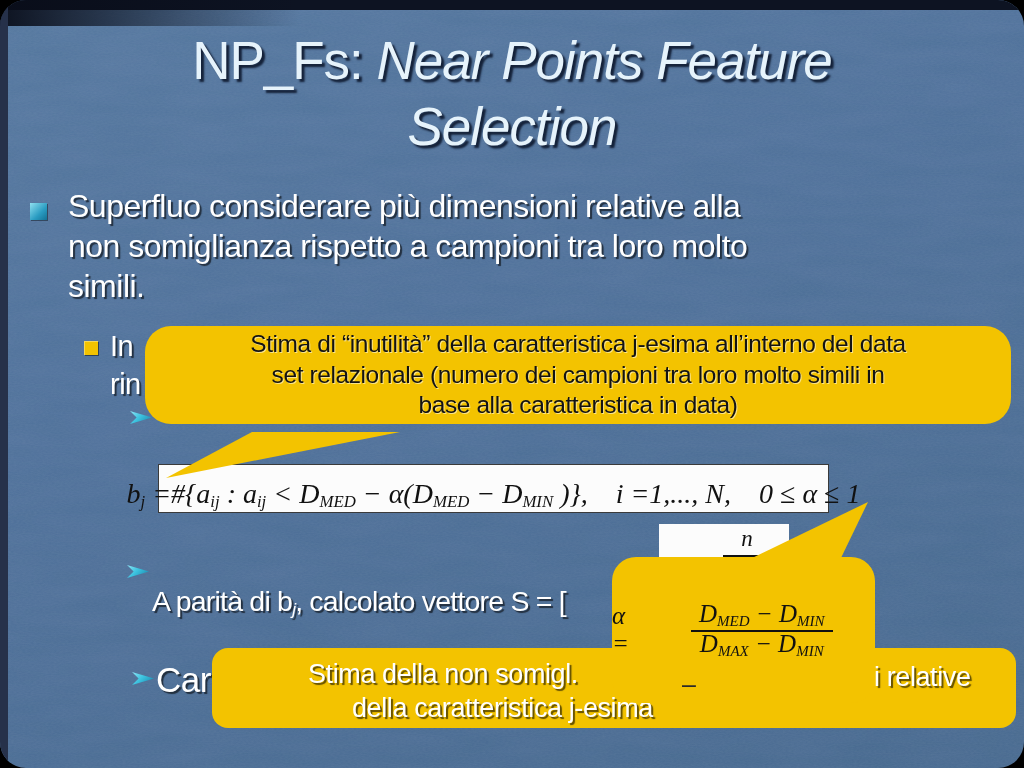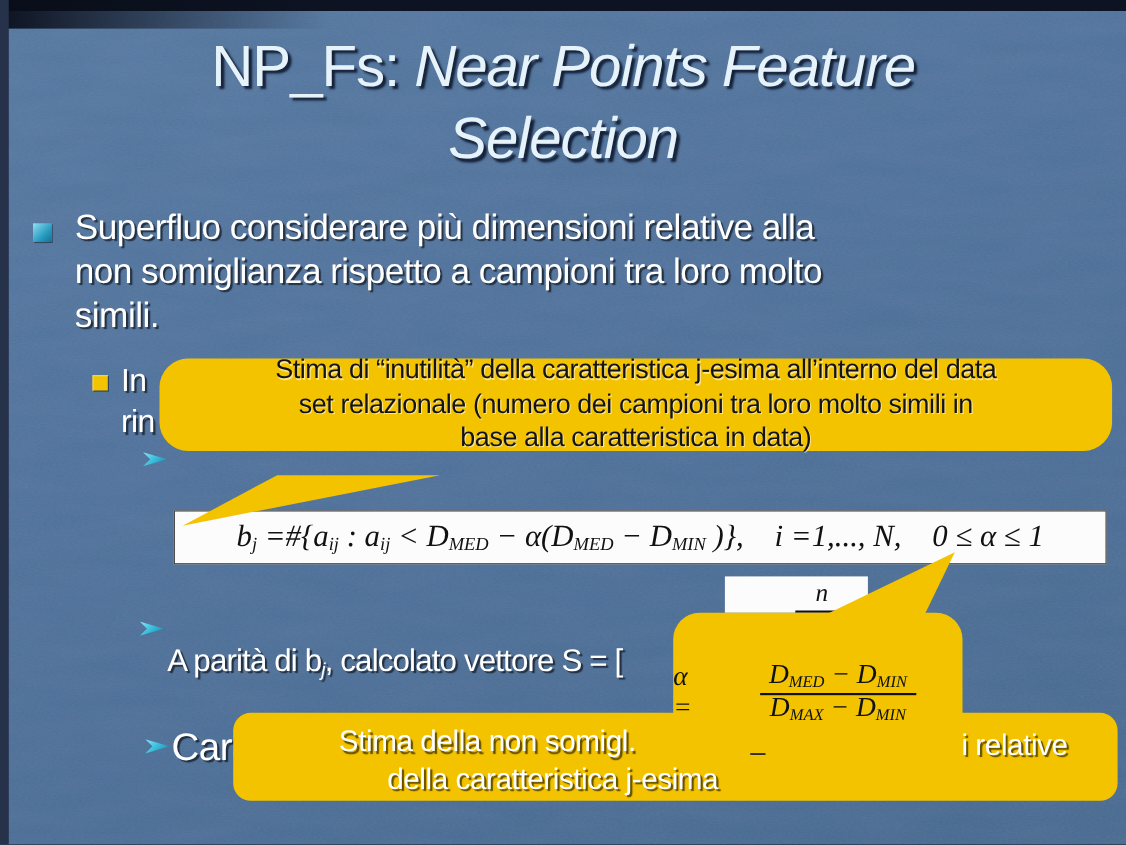--- a/index.html
+++ b/index.html
@@ -1,19 +1,20 @@
 <!DOCTYPE html>
 <html style="--accent_yellow: #F3C300; --background_blue: #54749E; --bullet_cyan: #3CC3E0;"><head>
 <meta charset="utf-8">
 <style>
   html,body{margin:0;padding:0;background:#000;}
   .slide{
     position:relative;width:1024px;height:768px;overflow:hidden;
     background:linear-gradient(160deg,#5a7ba3 0%,#54749e 40%,#4c6c92 100%);
     font-family:"Liberation Sans",sans-serif;
+    border-radius:26px;
   }
   .texture{position:absolute;left:0;top:0;width:1024px;height:768px;z-index:1;pointer-events:none;}
   .band-top{position:absolute;left:0;top:0;width:1024px;height:10px;background:#0d1322;z-index:2;}
   .band-top-corner{position:absolute;left:0;top:0;width:300px;height:26px;z-index:2;
     background:linear-gradient(90deg,rgba(9,13,25,.95) 0%,rgba(9,13,25,0) 100%);}
   .band-left{position:absolute;left:0;top:0;width:8px;height:768px;background:#26314a;z-index:2;}
 
   .title{
     position:absolute;left:0;top:28px;width:1024px;z-index:3;text-align:center;
     font-size:53px;line-height:66px;letter-spacing:-1px;color:#e6f3fb;
@@ -48,34 +49,34 @@
     background:linear-gradient(135deg,#9ae9f7 0%,#3cc3e0 45%,#1479a0 100%);
     clip-path:polygon(0% 12%,100% 50%,0% 88%,30% 50%);
     filter:drop-shadow(1px 1px 0 rgba(0,0,0,.5));
   }
   .arrow-sub{left:130px;top:409px;}
   .arrow-parity{left:127px;top:563px;}
   .arrow-cara{left:132px;top:670px;}
 
   .callout{background:var(--accent_yellow,#F3C300);position:absolute;}
   .callout-top{
-    left:145px;top:326px;width:866px;height:84px;border-radius:26px;z-index:8;
+    left:145px;top:326px;width:866px;height:98px;border-radius:26px;z-index:8;
     display:flex;flex-direction:column;justify-content:center;text-align:center;
     font-size:24.5px;line-height:30.5px;letter-spacing:-.4px;color:#131313;
   }
   .callout-top .ln{text-shadow:1px 1px 0 rgba(255,255,255,.55);}
   .tail{position:absolute;z-index:8;}
   .tail polygon{fill:var(--accent_yellow,#F3C300);}
   .tail-top{left:160px;top:425px;width:250px;height:60px;}
   .tail-alpha{left:738px;top:496px;width:140px;height:68px;z-index:7;}
 
   .formula-box{
-    position:absolute;left:158px;top:464px;width:848px;height:49px;z-index:4;
+    position:absolute;left:158px;top:464px;width:671px;height:49px;z-index:4;
     background:#fcfcfc;border:1px solid #3a3a3a;box-sizing:border-box;
-    display:flex;align-items:center;justify-content:center;white-space:nowrap;
+    display:flex;align-items:flex-end;justify-content:center;white-space:nowrap;
     font-family:"Liberation Serif",serif;font-style:italic;font-size:28px;color:#111;
   }
   sub{font-size:.6em;vertical-align:-.25em;font-style:italic;}
 
   .n-box{
     position:absolute;left:659px;top:524px;width:130px;height:33px;z-index:4;
     background:#fcfcfc;
   }
   .n-frac{
     position:absolute;left:64px;top:2px;width:48px;height:29px;text-align:center;

